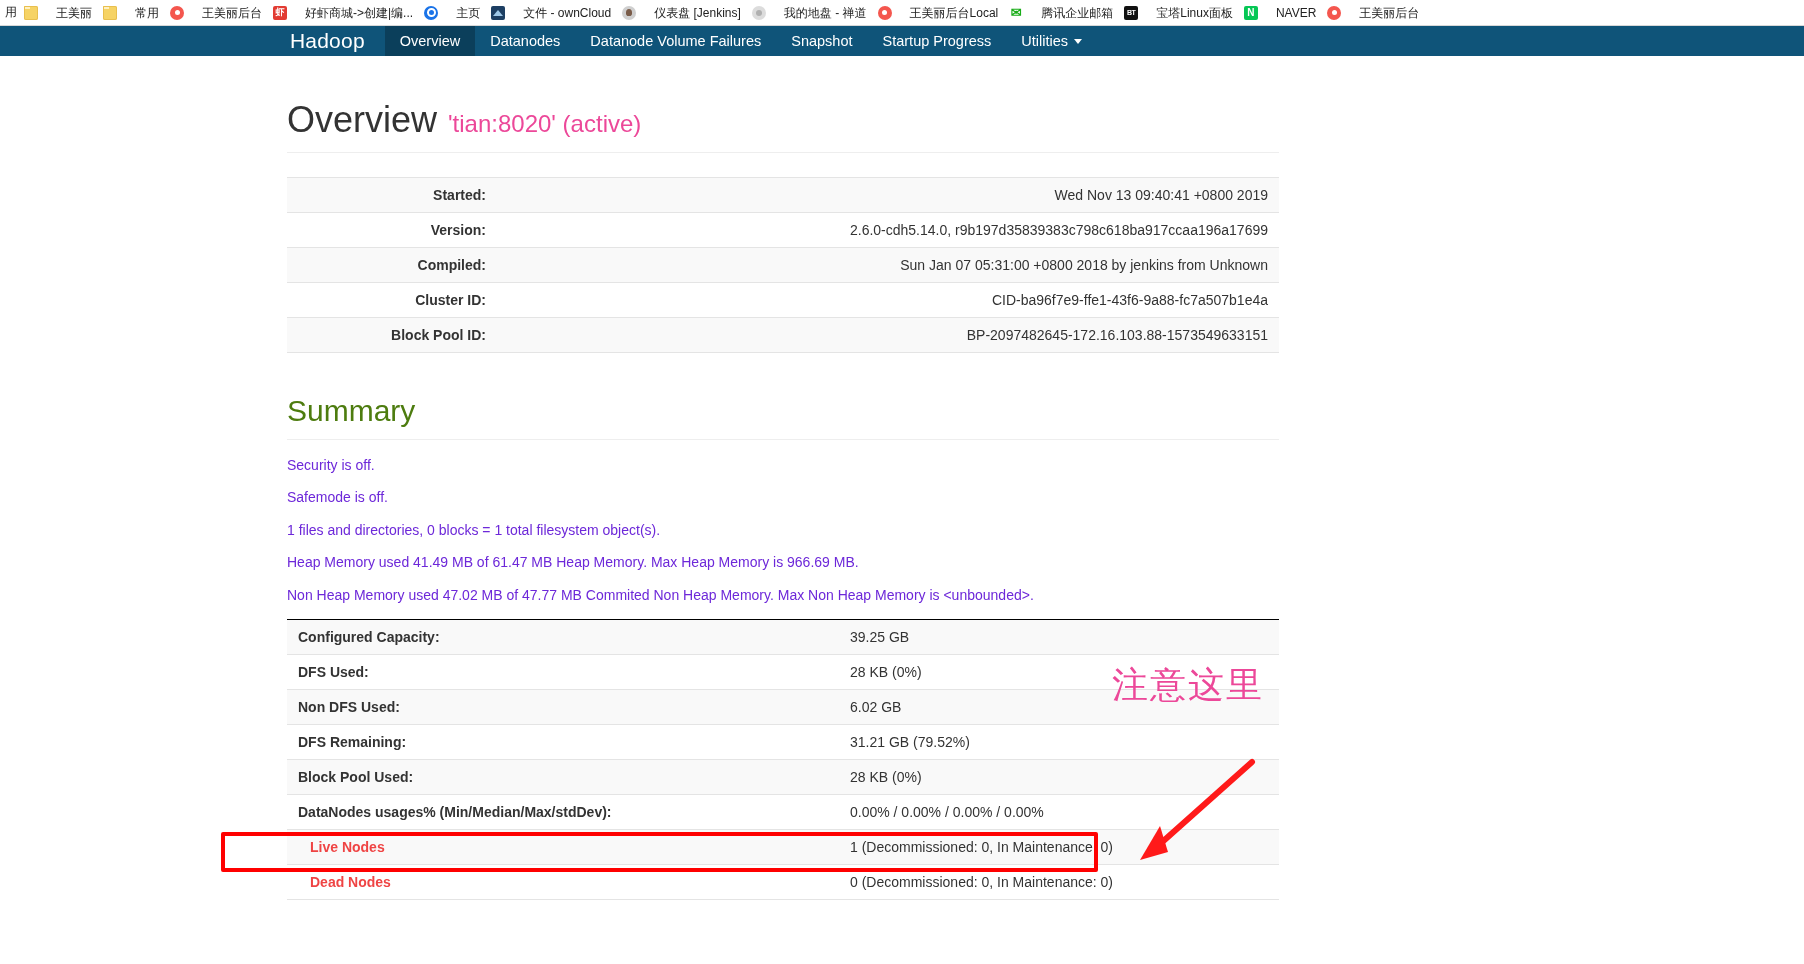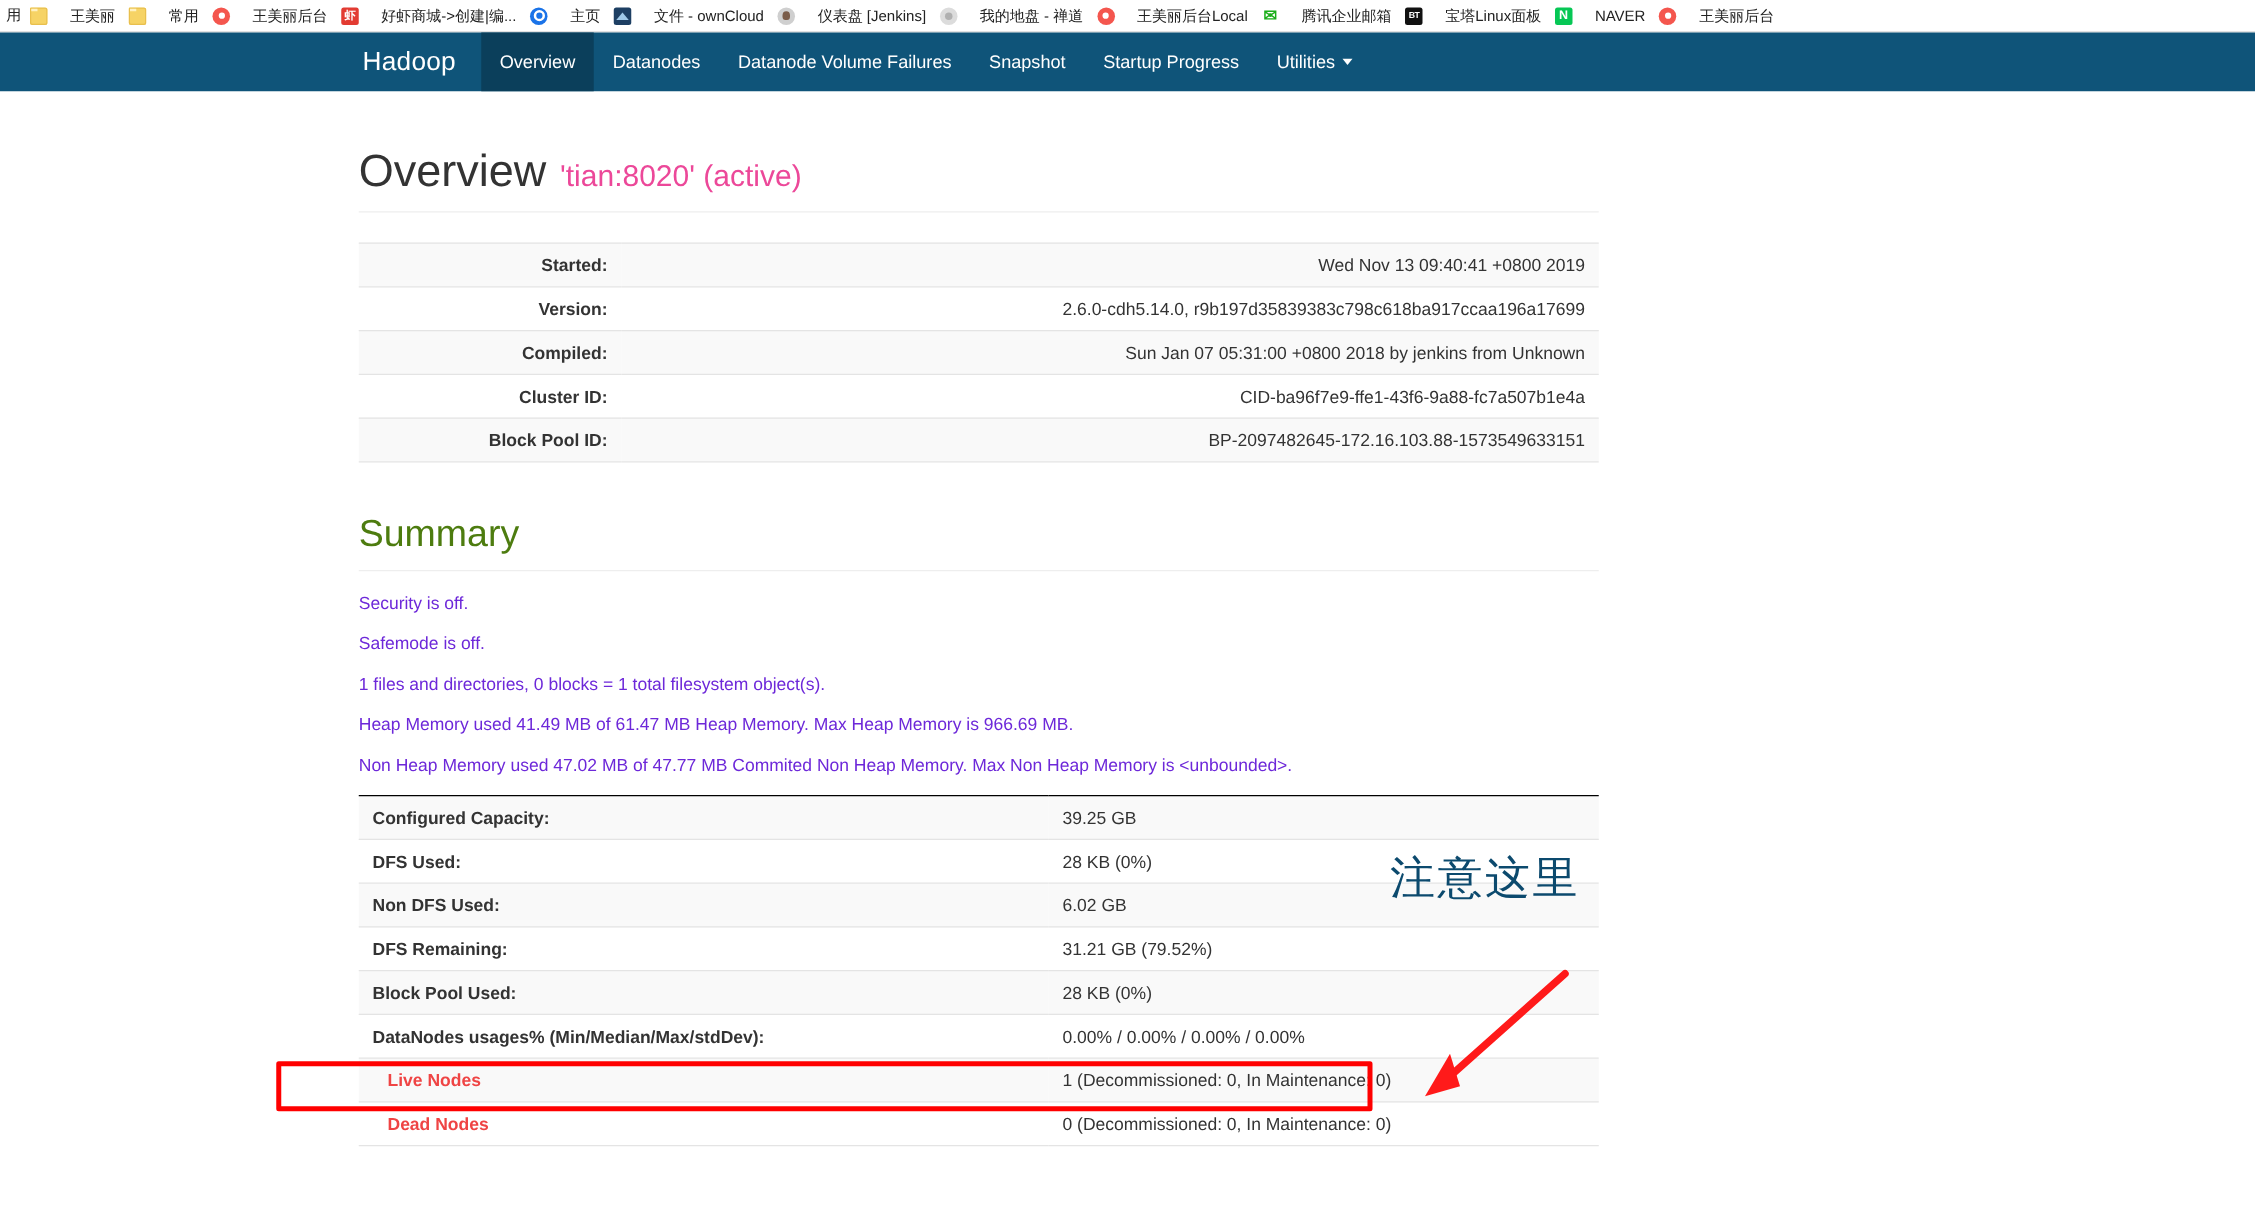--- a/index.html
+++ b/index.html
@@ -80,21 +80,21 @@
     border-radius: 50% 50% 40% 40%;
   }
   .ico-grey { background: #dcdcdc; border-radius: 50%; }
   .ico-grey::after { content: ""; width: 6px; height: 6px; background: #b0b0b0; border-radius: 50%; }
   .ico-x { background: #ffffff; color: #1aad19; font-size: 13px; }
   .ico-bt { background: #111; border-radius: 2px; font-size: 7px; letter-spacing: -0.5px; }
   .ico-naver { background: #06c755; border-radius: 2px; font-size: 10px; }
 
   
   #navbar {
-    height: 47px;
+    height: 30px;
     width: 100%;
     background: #0f5479;
     display: flex;
     align-items: stretch;
     padding-left: 270px;
   }
   #navbar-brand {
     display: flex; align-items: center;
     padding: 0 20px;
     color: #ffffff;
@@ -218,21 +218,21 @@
     height: 40px;
     border: 4px solid #ff0000;
     border-radius: 2px;
     pointer-events: none;
   }
   #annot-text {
     position: absolute;
     left: 1112px;
     top: 605px;
     font-size: 36px;
-    color: #0c4a6e;
+    color: #ec4899;
     font-family: "DejaVu Sans", sans-serif;
     font-weight: 500;
     letter-spacing: 2px;
     white-space: nowrap;
   }
   #annot-arrow {
     position: absolute;
     left: 1130px;
     top: 700px;
     width: 130px;

